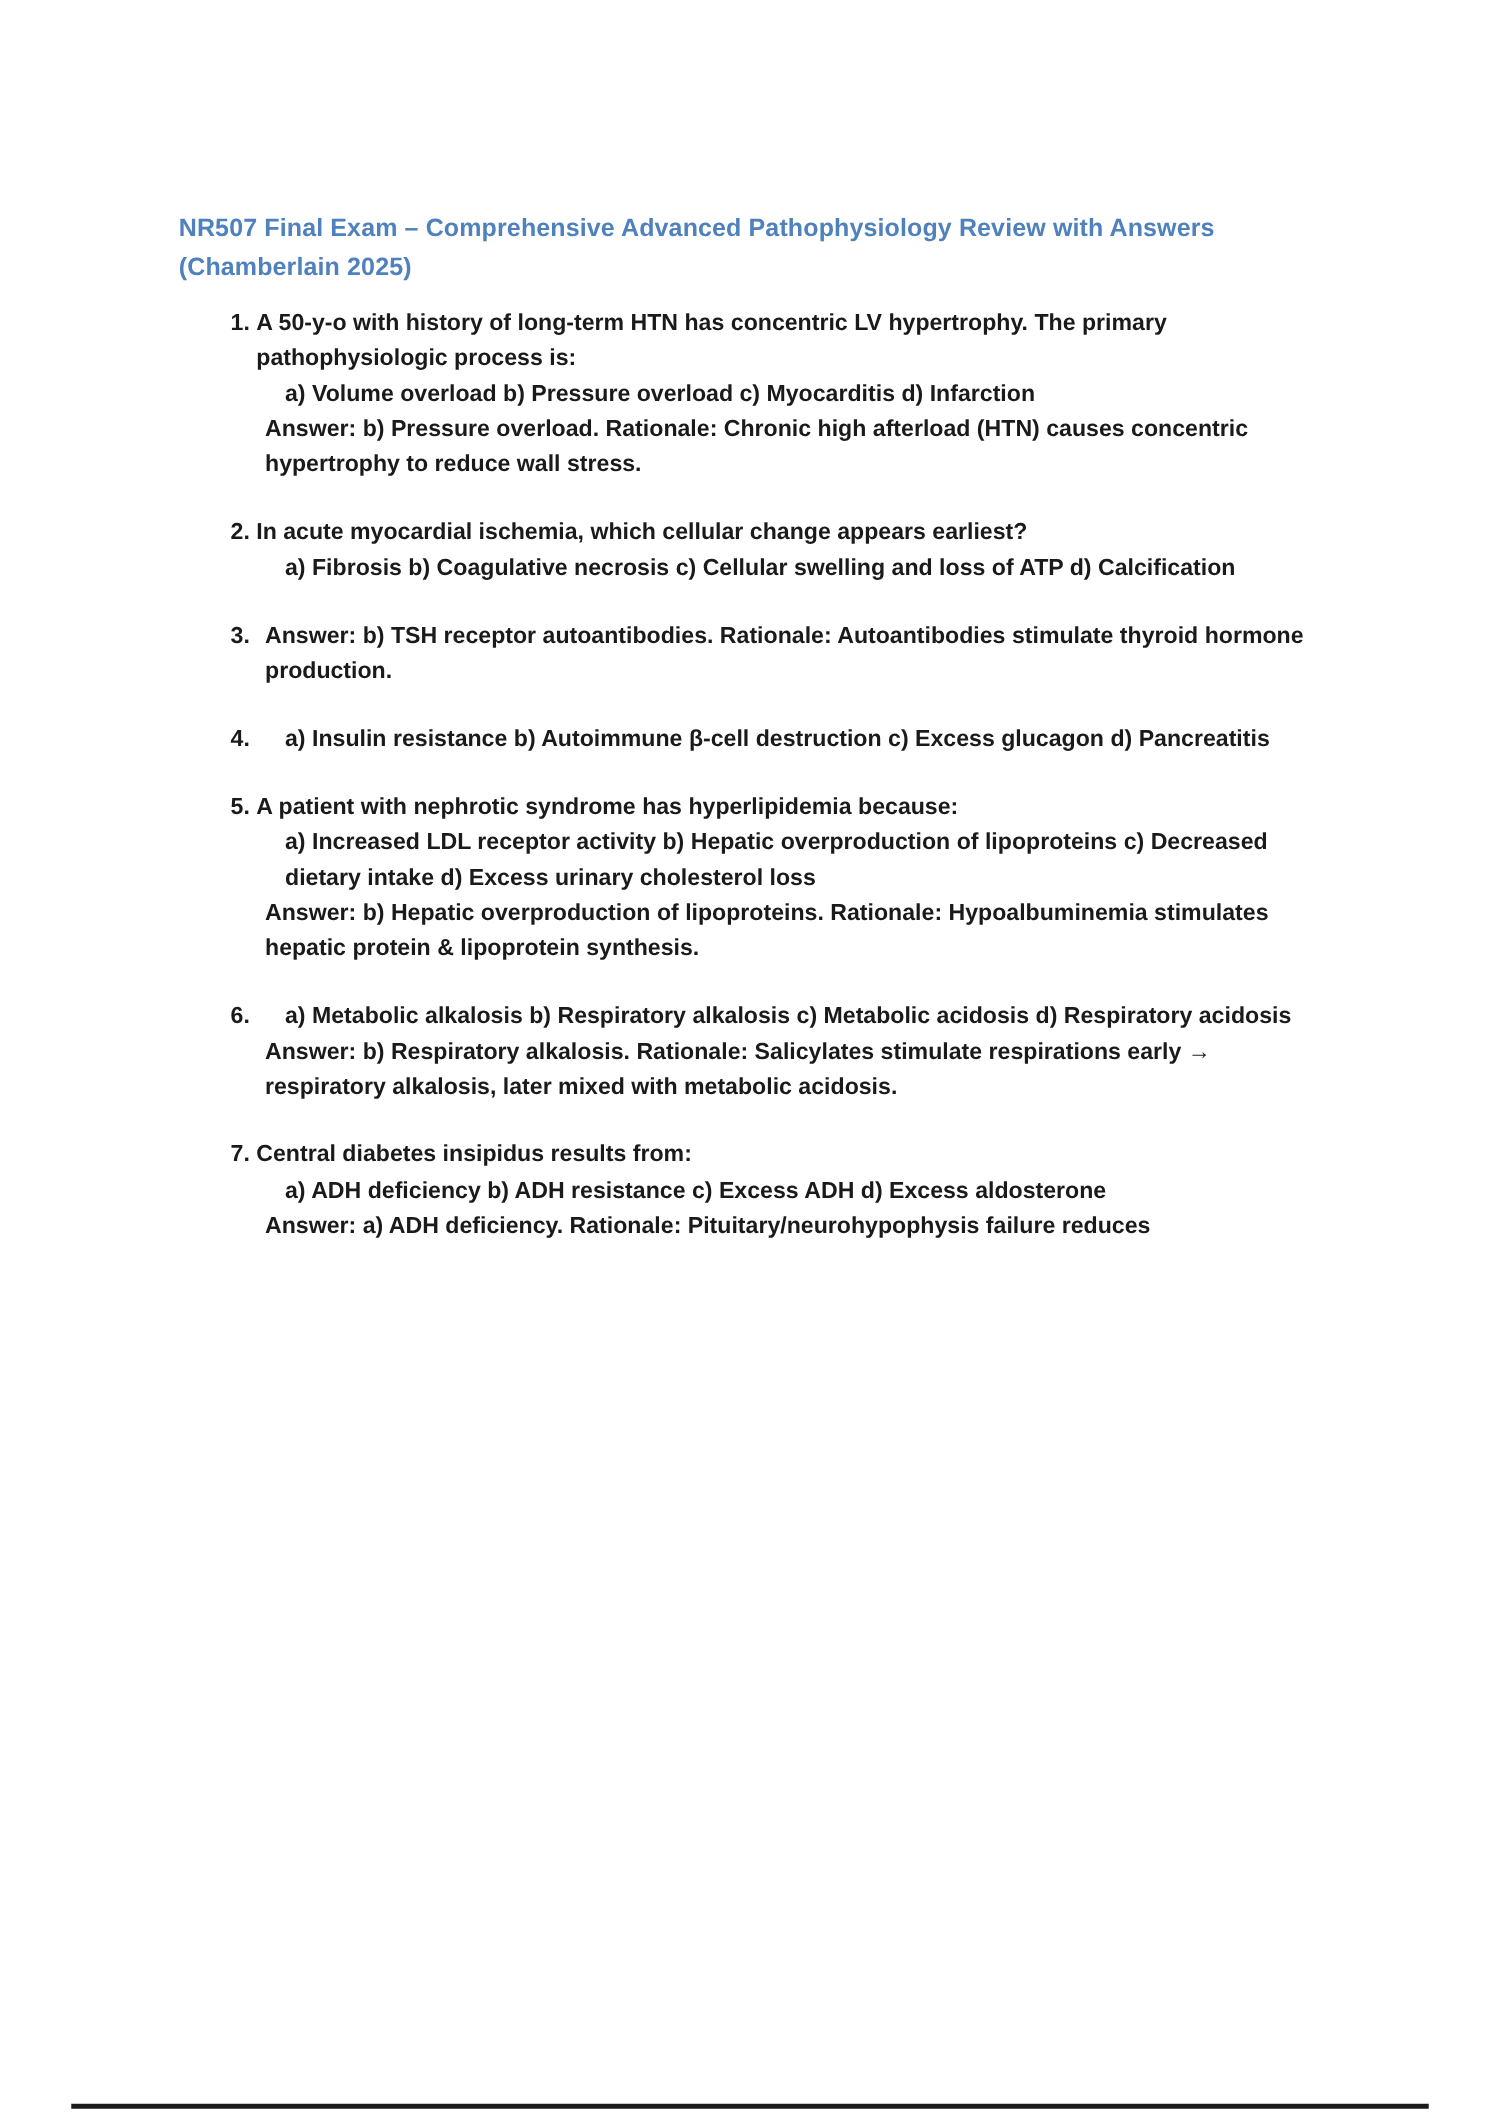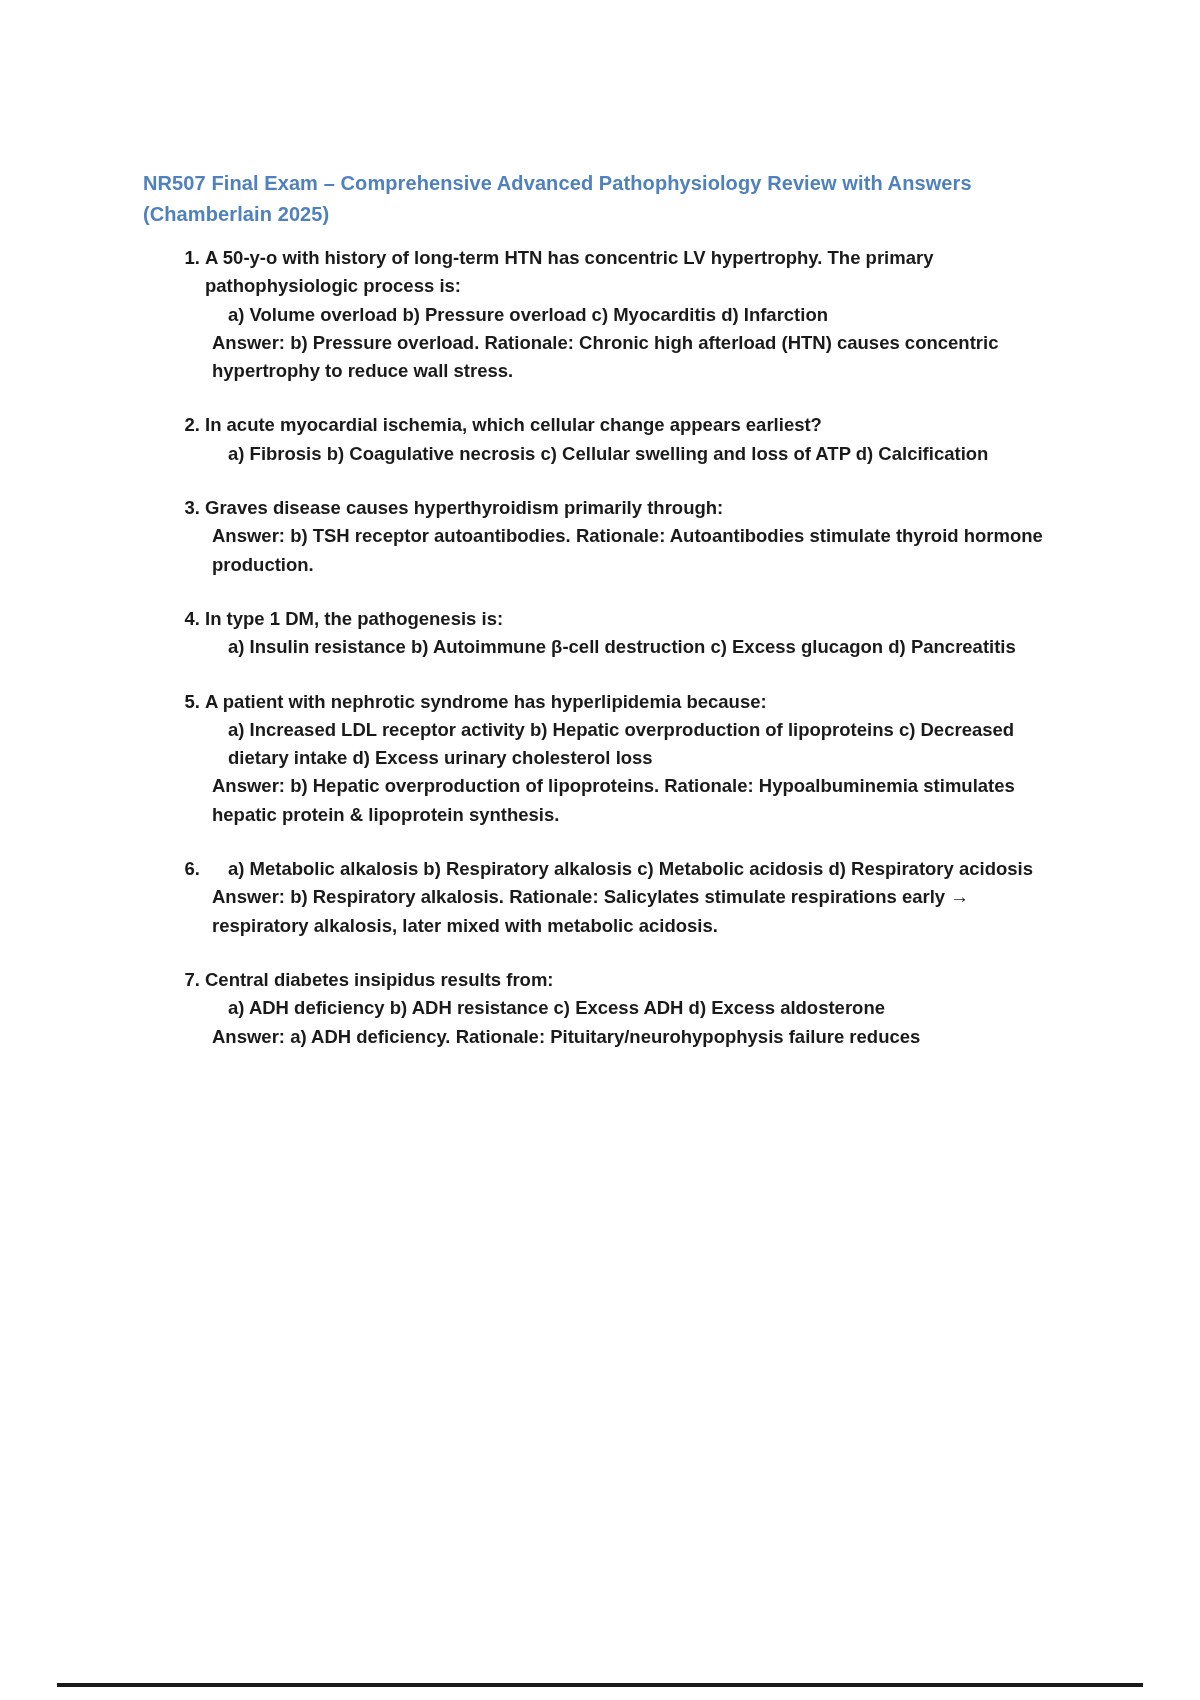--- a/index.html
+++ b/index.html
@@ -91,26 +91,24 @@
         <span class="q-options">a) Volume overload b) Pressure overload c) Myocarditis d) Infarction</span>
         <span class="q-answer">Answer: b) Pressure overload. Rationale: Chronic high afterload (HTN) causes concentric hypertrophy to reduce wall stress.</span>
       </li>
 
       <li>
         <span class="q-stem">In acute myocardial ischemia, which cellular change appears earliest?</span>
         <span class="q-options">a) Fibrosis b) Coagulative necrosis c) Cellular swelling and loss of ATP d) Calcification</span>
       </li>
 
       <li>
-        <span class="q-stem">Graves disease causes hyperthyroidism primarily through:</span>
         <span class="q-answer">Answer: b) TSH receptor autoantibodies. Rationale: Autoantibodies stimulate thyroid hormone production.</span>
       </li>
 
       <li>
-        <span class="q-stem">In type 1 DM, the pathogenesis is:</span>
         <span class="q-options">a) Insulin resistance b) Autoimmune β-cell destruction c) Excess glucagon d) Pancreatitis</span>
       </li>
 
       <li>
         <span class="q-stem">A patient with nephrotic syndrome has hyperlipidemia because:</span>
         <span class="q-options">a) Increased LDL receptor activity b) Hepatic overproduction of lipoproteins c) Decreased dietary intake d) Excess urinary cholesterol loss</span>
         <span class="q-answer">Answer: b) Hepatic overproduction of lipoproteins. Rationale: Hypoalbuminemia stimulates hepatic protein &amp; lipoprotein synthesis.</span>
       </li>
 
       <li>

